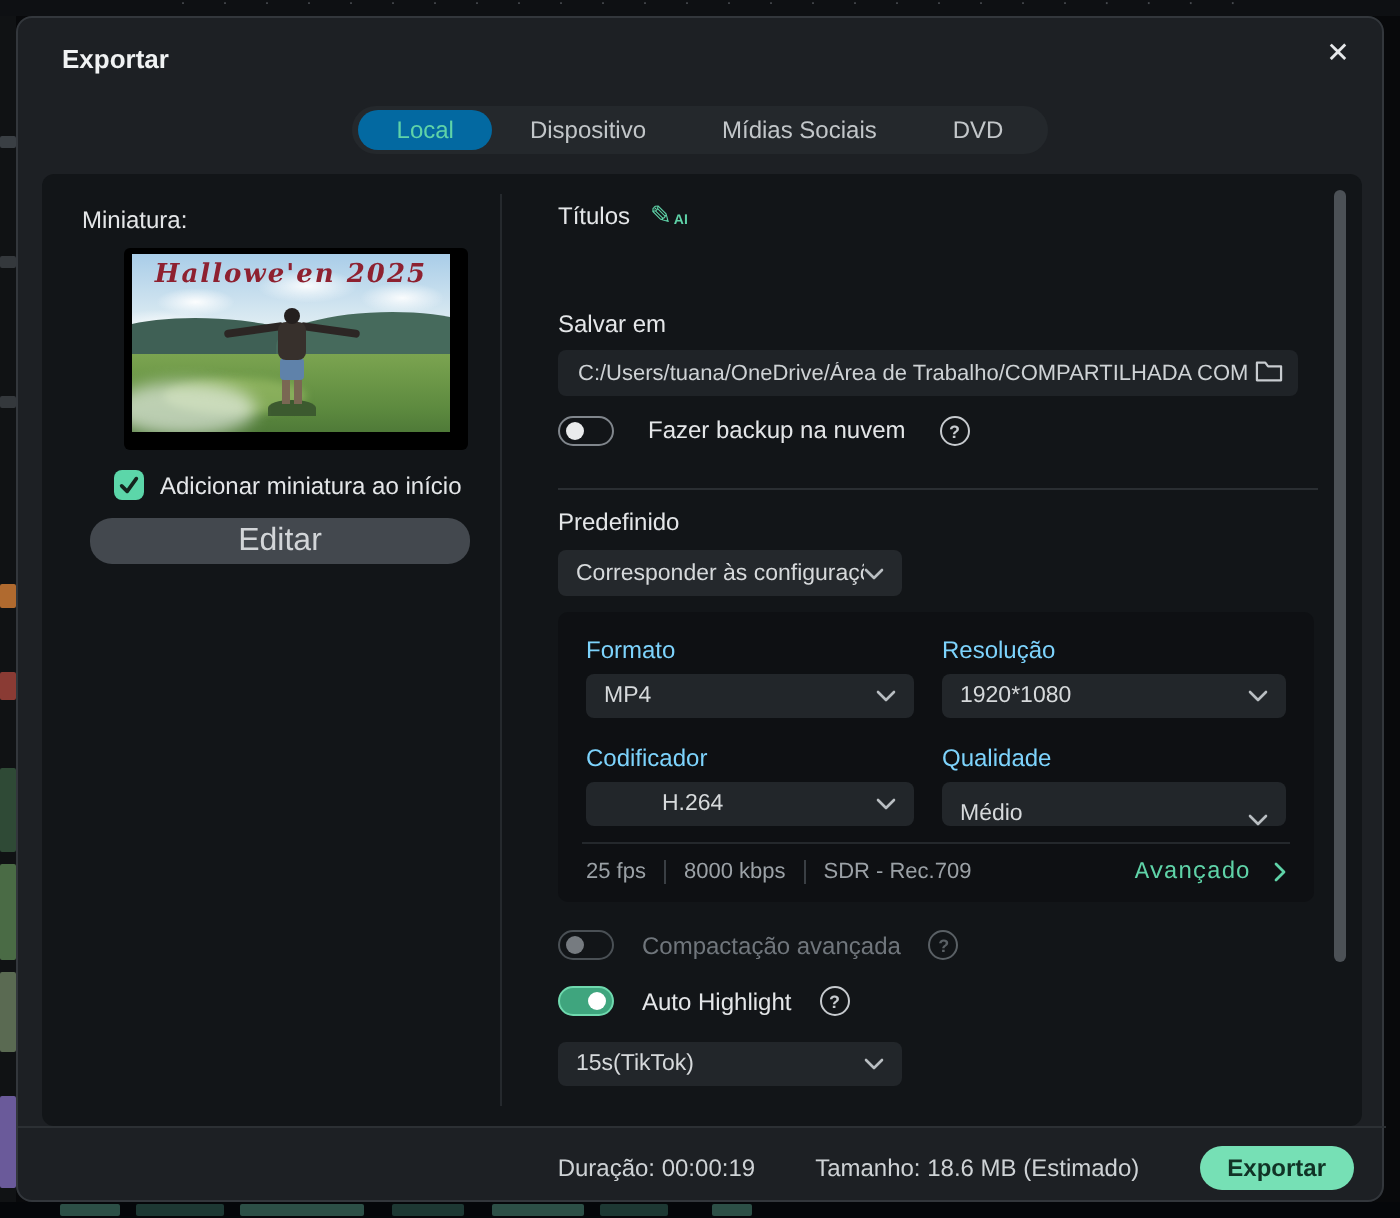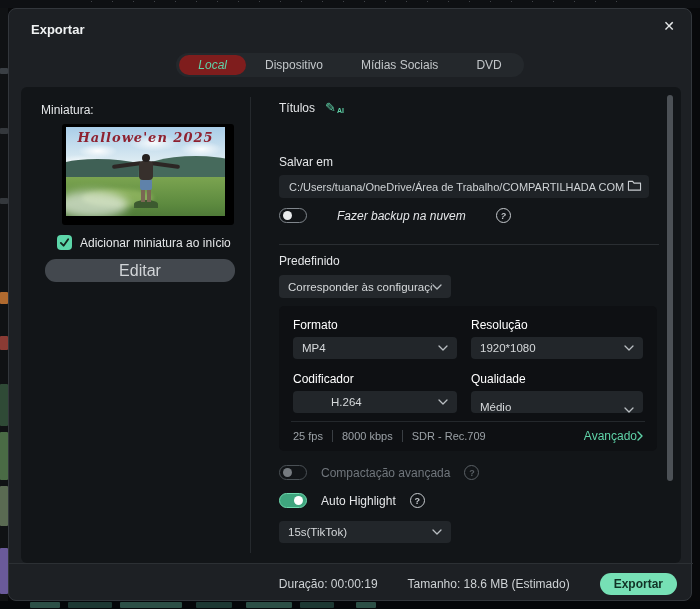--- a/index.html
+++ b/index.html
@@ -19,21 +19,21 @@
   #dialog { left:8px; top:8px; width:684px; height:593px; background:#1d2024;
             border:1px solid #33373c; border-radius:8px; }
   #dlg-title { left:22px; top:13px; font-size:13px; font-weight:bold; color:#f0f2f3; }
   #close-btn { right:12px; top:7px; width:20px; height:20px; color:#e6e8ea; font-size:14px;
                display:flex; align-items:center; justify-content:center; cursor:pointer; }
 
   
   #tabbar { left:0; right:0; top:44px; display:flex; justify-content:center; }
   #tab-pill { background:#24282c; border-radius:13px; height:24px; display:flex; align-items:center; padding:0 3px; }
   .tab { font-size:12px; color:#c2c6c9; padding:3px 19px; border-radius:11px; cursor:pointer; white-space:nowrap; }
-  .tab.active { background:#7f1d1d; color:#5fd3a8;font-style:italic; }
+  .tab.active { background:#0369a1; color:#5fd3a8; }
 
   
   #panel { left:12px; top:78px; width:660px; height:476px; background:#121518; border-radius:6px; }
   #v-divider { left:229px; top:10px; width:1px; height:456px; background:#25292d; }
 
   .label { font-size:12px; color:#e4e6e8; }
   .dim-label { font-size:12px; color:#70767c; }
 
   
   #thumb-label { left:20px; top:16px; }
@@ -91,41 +91,41 @@
   .toggle .knob { position:absolute; width:9px; height:9px; border-radius:50%; background:#e9ebec; top:2px; left:3px; }
   .toggle.on { background:#3fa57e; border-color:#6fd9ae; }
   .toggle.on .knob { left:auto; right:3px; background:#fff; }
   .toggle.disabled { border-color:#4a5055; }
   .toggle.disabled .knob { background:#767b80; }
 
   .help { width:15px; height:15px; border-radius:50%; border:1px solid #c6cace; color:#c6cace;
           font-size:9px; font-weight:bold; display:flex; align-items:center; justify-content:center; flex:none; }
   .help.dim { border-color:#5a6065; color:#5a6065; }
 
-  #backup-row { left:258px; top:121px; display:flex; align-items:center; gap:30px; width:380px;font-style:italic; }
+  #backup-row { left:258px; top:121px; display:flex; gap:17px; width:380px; }
   #divider-1 { left:258px; top:157px; width:380px; height:1px; background:#2a2e32; }
   #preset-label { left:258px; top:167px; }
   .dropdown { background:#22262a; border-radius:4px; display:flex; align-items:center;
               justify-content:space-between; padding:0 9px; cursor:pointer; }
   .dropdown .dd-text { color:#d6d9db; font-size:11.5px; white-space:nowrap; overflow:hidden; }
   #preset-dd { left:258px; top:188px; width:172px; height:23px; background:#24282c; }
 
   #settings-card { left:258px; top:219px; width:378px; height:145px; background:#0e1013; border-radius:5px; }
-  .card-label { position:absolute; font-size:12px; color:#ffffff; }
+  .card-label { position:absolute; font-size:12px; color:#7dd3fc; }
   #fmt-label { left:14px; top:12px; } #res-label { left:192px; top:12px; }
   #enc-label { left:14px; top:66px; } #qual-label { left:192px; top:66px; }
   #fmt-dd { left:14px; top:31px; width:164px; height:22px; }
   #res-dd { left:192px; top:31px; width:172px; height:22px; }
   #enc-dd { left:14px; top:85px; width:164px; height:22px;padding-left:38px; }
   #qual-dd { left:192px; top:85px; width:172px; height:22px;align-items:flex-end; }
   #card-divider { left:12px; top:115px; width:354px; height:1px; background:#24282c; }
   #info-row { left:14px; top:123px; width:350px; display:flex; align-items:center; gap:9px; }
   .info-text { font-size:11px; color:#9ba1a6; white-space:nowrap; }
   .info-sep { width:1px; height:12px; background:#3a3f44; }
-  #advanced-link { margin-left:auto; display:flex; align-items:center; gap:0; cursor:pointer; }
+  #advanced-link { margin-left:auto; display:flex; align-items:center; gap:12px; cursor:pointer;font-family:Liberation Mono, monospace; }
   #advanced-link span { color:#5fd3a8; font-size:12px; }
 
   #compress-row { left:258px; top:378px; display:flex; align-items:center; gap:14px; width:380px; }
   #highlight-row { left:258px; top:406px; display:flex; align-items:center; gap:14px; width:380px; }
   #tiktok-dd { left:258px; top:434px; width:172px; height:22px; }
 
   #scroll-thumb { left:646px; top:8px; width:6px; height:386px; background:#4c5156; border-radius:3px; cursor:pointer; }
 
   
   #footer-divider { left:0; top:554px; width:684px; height:1px; background:#2c3034; }

